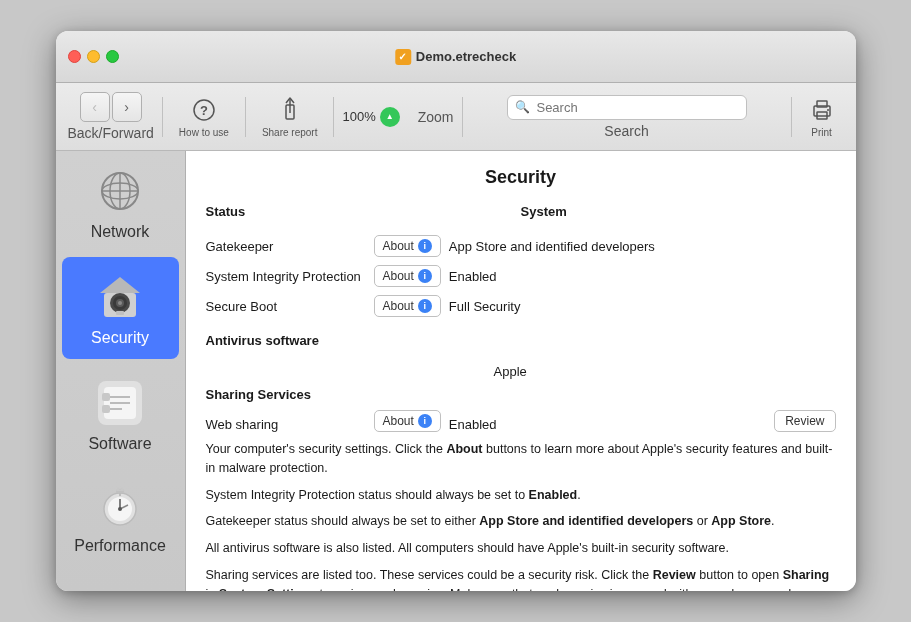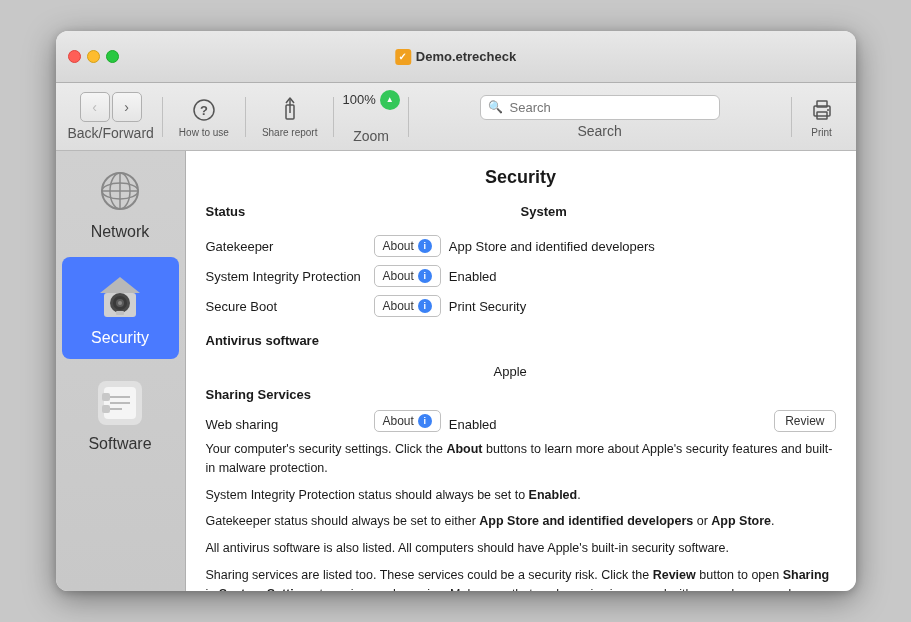--- a/index.html
+++ b/index.html
@@ -147,21 +147,21 @@
       justify-content: center;
       cursor: pointer;
     }
     .zoom-btn::after {
       content: '▲';
       font-size: 8px;
       color: white;
     }
     .zoom-container {
       display: flex;
-      flex-direction: column;
+      flex-direction: row;
       align-items: center;
       gap: 18px;
     }
     .zoom-row { display: flex; align-items: center; gap: 4px; }
     .search-bar {
       flex: 1;
       display: flex;
       flex-direction: column;
       align-items: center;
       gap: 3px;
@@ -481,20 +481,37 @@
             <line x1="16" y1="20" x2="36" y2="20" stroke="#bbb" stroke-width="2"></line>
             <line x1="16" y1="26" x2="36" y2="26" stroke="#bbb" stroke-width="2"></line>
             <line x1="16" y1="32" x2="28" y2="32" stroke="#bbb" stroke-width="2"></line>
             <rect x="8" y="16" width="8" height="8" rx="2" fill="#c8c8c8"></rect>
             <rect x="8" y="28" width="8" height="8" rx="2" fill="#c8c8c8"></rect>
           </svg>
         </div>
         <span class="sidebar-label">Software</span>
       </div>
 
+      <div class="sidebar-item">
+        <div class="sidebar-icon">
+          <svg width="52" height="52" viewBox="0 0 52 52">
+
+            <circle cx="26" cy="30" r="16" fill="#e0e0e0" stroke="#bbb" stroke-width="1.5"></circle>
+            <rect x="22" y="10" width="8" height="4" rx="2" fill="#c0c0c0"></rect>
+            <line x1="26" y1="14" x2="26" y2="17" stroke="#bbb" stroke-width="2"></line>
+            <circle cx="26" cy="30" r="12" fill="#f5f5f5"></circle>
+            <line x1="26" y1="20" x2="26" y2="30" stroke="#555" stroke-width="1.5"></line>
+            <line x1="26" y1="30" x2="34" y2="26" stroke="#888" stroke-width="1.5"></line>
+            <circle cx="26" cy="30" r="2" fill="#555"></circle>
+
+            <polygon points="22,12 24,8 26,11 28,8 30,12" fill="#c8c8c8"></polygon>
+          </svg>
+        </div>
+        <span class="sidebar-label">Performance</span>
+      </div>
     </div>
 
     <div class="content">
       <div class="content-title">Security</div>
 
       <div class="two-col">
         <div class="col-header">Status</div>
         <div class="col-header">System</div>
       </div>
 
@@ -515,21 +532,21 @@
         </button>
         <span class="status-text">Enabled</span>
       </div>
 
       <div class="row">
         <span class="row-label">Secure Boot</span>
         <button class="about-btn">
           <span>About</span>
           <div class="about-info-icon">i</div>
         </button>
-        <span class="status-text">Print Security</span>
+        <span class="status-text">Full Security</span>
       </div>
 
       <div class="row">
         <span class="section-label">Antivirus software</span>
       </div>
       <div class="antivirus-row">
         <span style="min-width:280px"></span>
         <span class="antivirus-status">Apple</span>
       </div>
 

